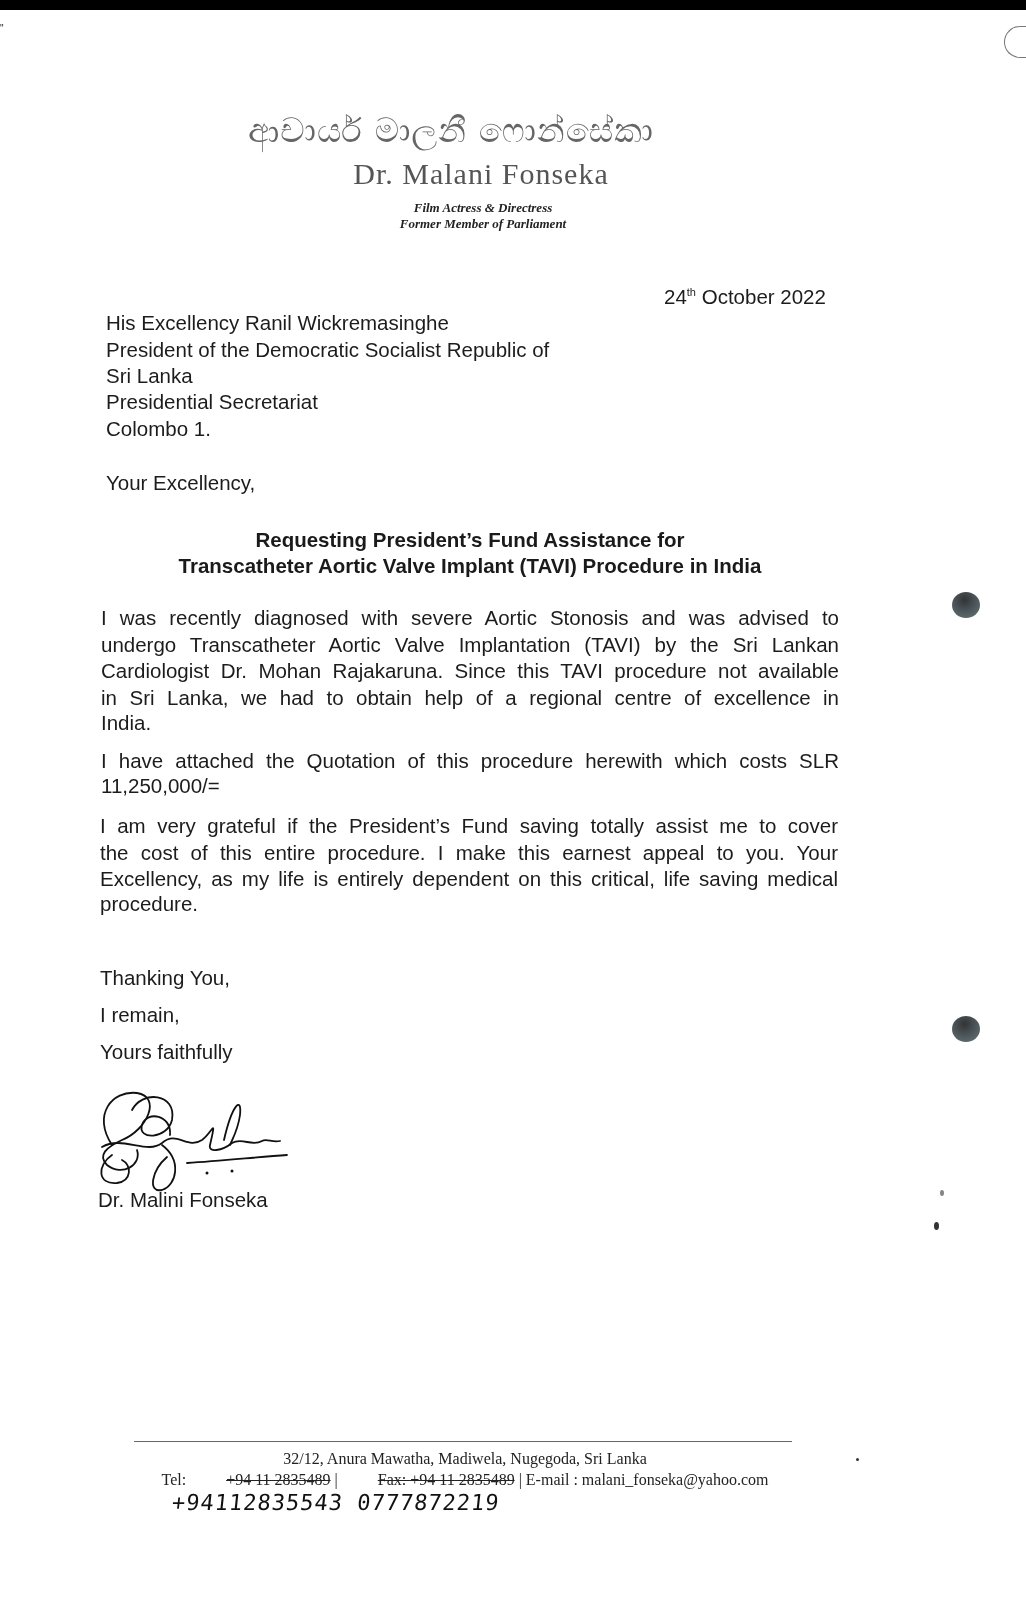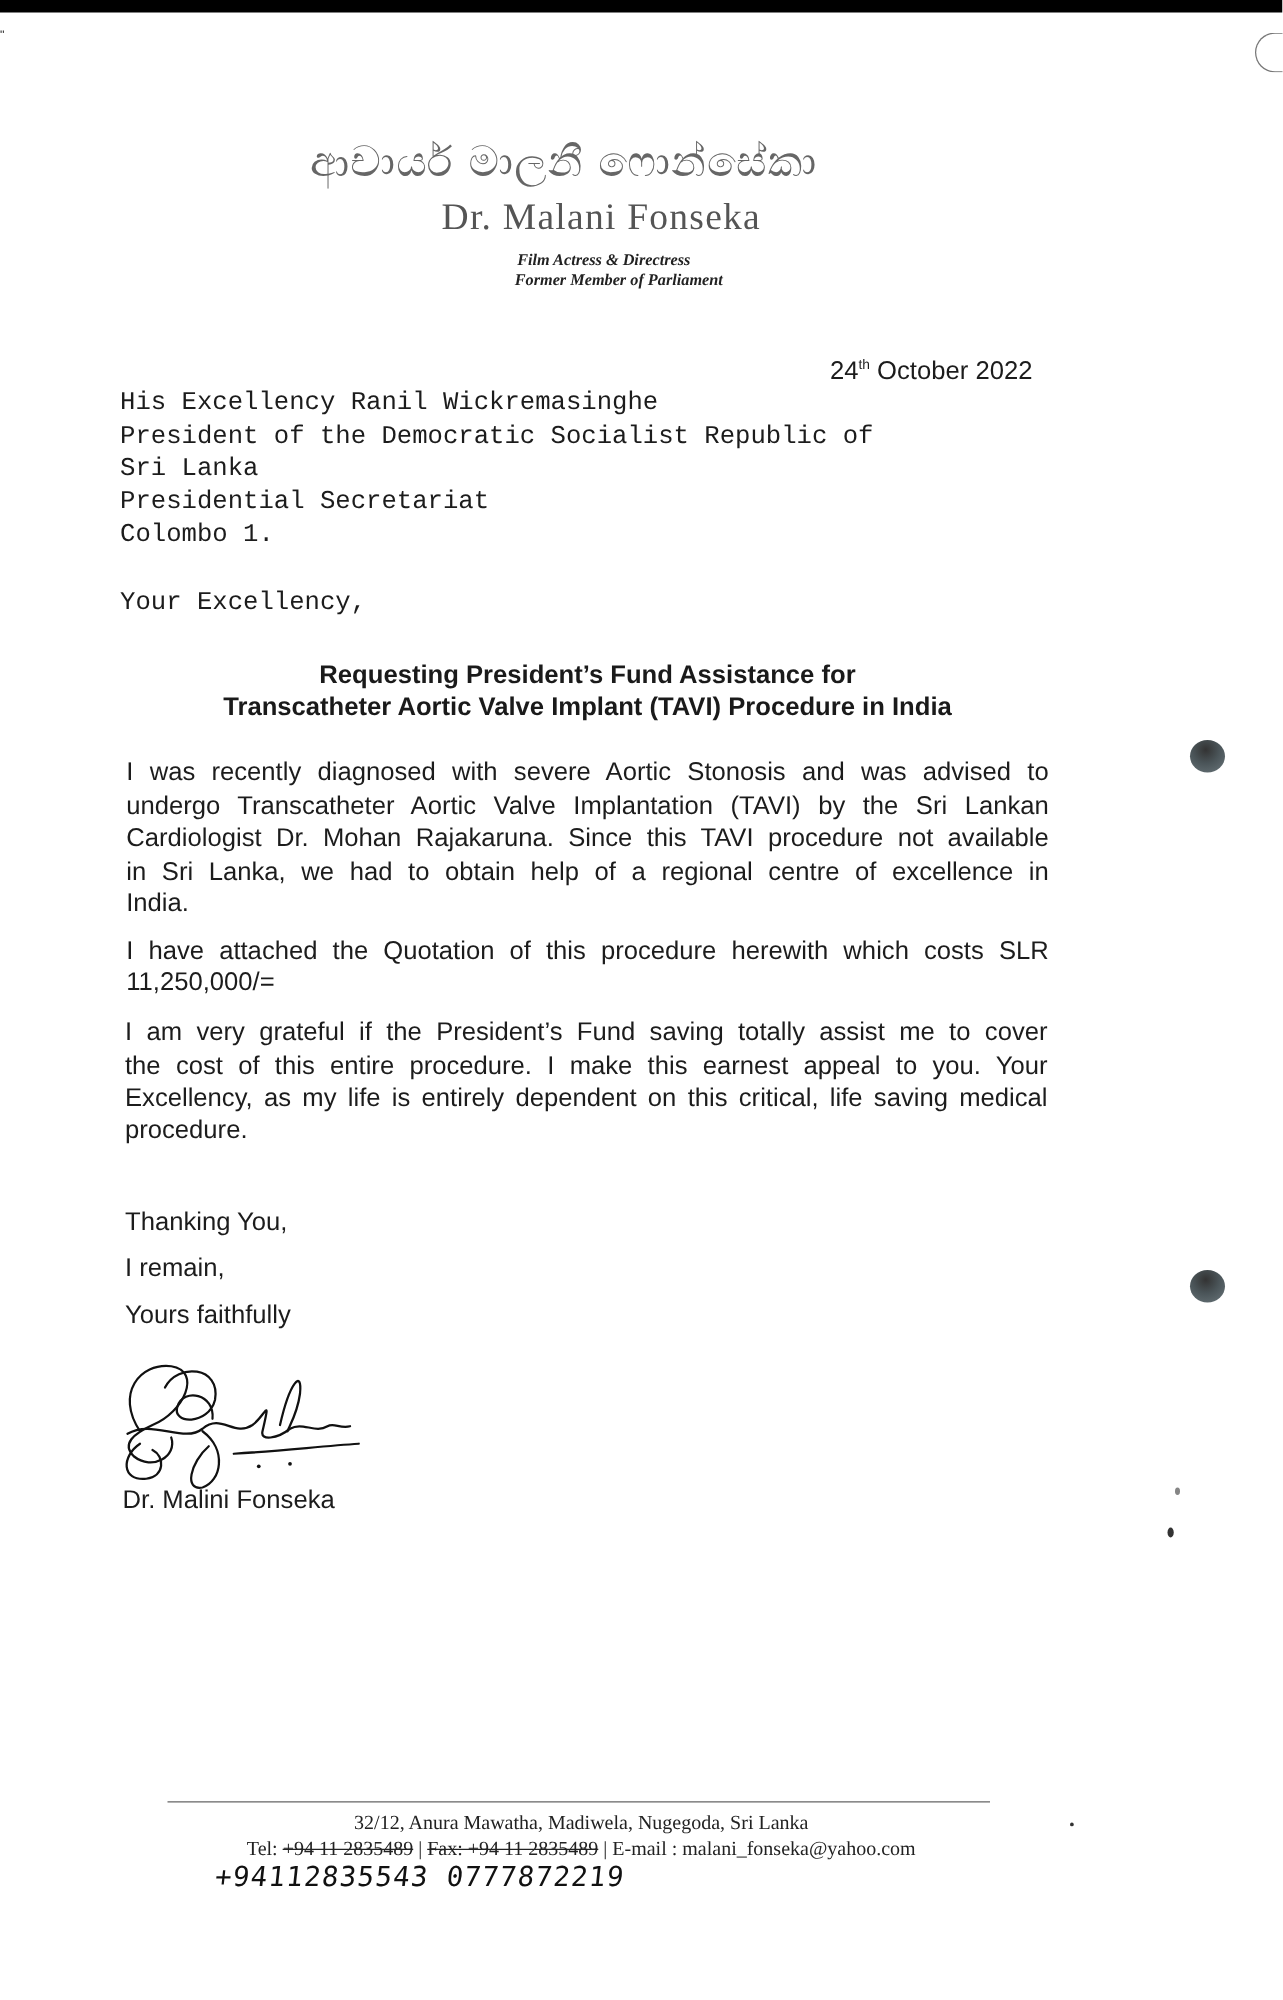--- a/index.html
+++ b/index.html
@@ -13,35 +13,35 @@
   .page-number-mark {
     position: absolute; left: 1004px; top: 26px; width: 22px; height: 30px;
     border: 1.5px solid #777; border-right: none; border-radius: 16px 0 0 16px;
     color: #777;
   }
   .letterhead { position: absolute; left: 0; width: 902px; text-align: center; }
   .lh-sinhala { top: 110px; font-family: "DejaVu Sans", sans-serif; font-size: 34px; color: #666; letter-spacing: 1px; font-weight: 300; }
   .lh-name { top: 157px; font-family: "Liberation Serif", serif; font-size: 30px; color: #555; letter-spacing: 1px; margin-left: 30px; }
   .lh-sub { font-family: "Liberation Serif", serif; font-style: italic; font-weight: bold; font-size: 13px; color: #222; padding-left: 32px; }
   .lh-sub1 { top: 200px; }
-  .lh-sub2 { top: 216px; margin-left: 12px; }
+  .lh-sub2 { top: 216px; }
 
   .txt { position: absolute; font-size: 20.5px; line-height: 1; white-space: nowrap; color: #1c1c1c; transform-origin: left top; }
   .just { text-align: justify; text-align-last: justify; white-space: normal; }
   .date { left: 664px; top: 287px; }
   .date sup { font-size: 11px; vertical-align: 8px; }
-  .addr { left: 96px; font-family: Liberation Mono, monospace; }
+  .addr { left: 106px; }
   .subject { position: absolute; left: 0; width: 940px; text-align: center; font-weight: bold; font-size: 20.5px; color: #1a1a1a; }
 
   .dot-hole { position: absolute; width: 28px; height: 26px; border-radius: 50%; background: radial-gradient(circle at 45% 30%, #333 0%, #4a5458 45%, #6a767b 100%); }
   .speck { position: absolute; background: #333; border-radius: 50%; }
 
   .footer-rule { position: absolute; left: 134px; top: 1441px; width: 658px; height: 0; border-top: 1px solid #666; }
   .footer { position: absolute; left: 0; width: 930px; text-align: center; font-family: "Liberation Serif", serif; font-size: 16px; color: #222; white-space: nowrap; }
-  .strike { text-decoration: line-through; }
+  .strike { text-decoration: line-through; margin-left: 36px; }
   .handwritten { position: absolute; left: 172px; top: 1490px; font-family: "DejaVu Sans Mono", monospace; font-size: 22px; letter-spacing: 1px; color: #111; transform: skewX(-6deg); }
   .signature { position: absolute; left: 92px; top: 1085px; }
 </style>
 </head>
 <body>
 
 <div class="topbar"></div>
 <div class="corner-mark">"</div>
 <div class="page-number-mark"></div>
 

